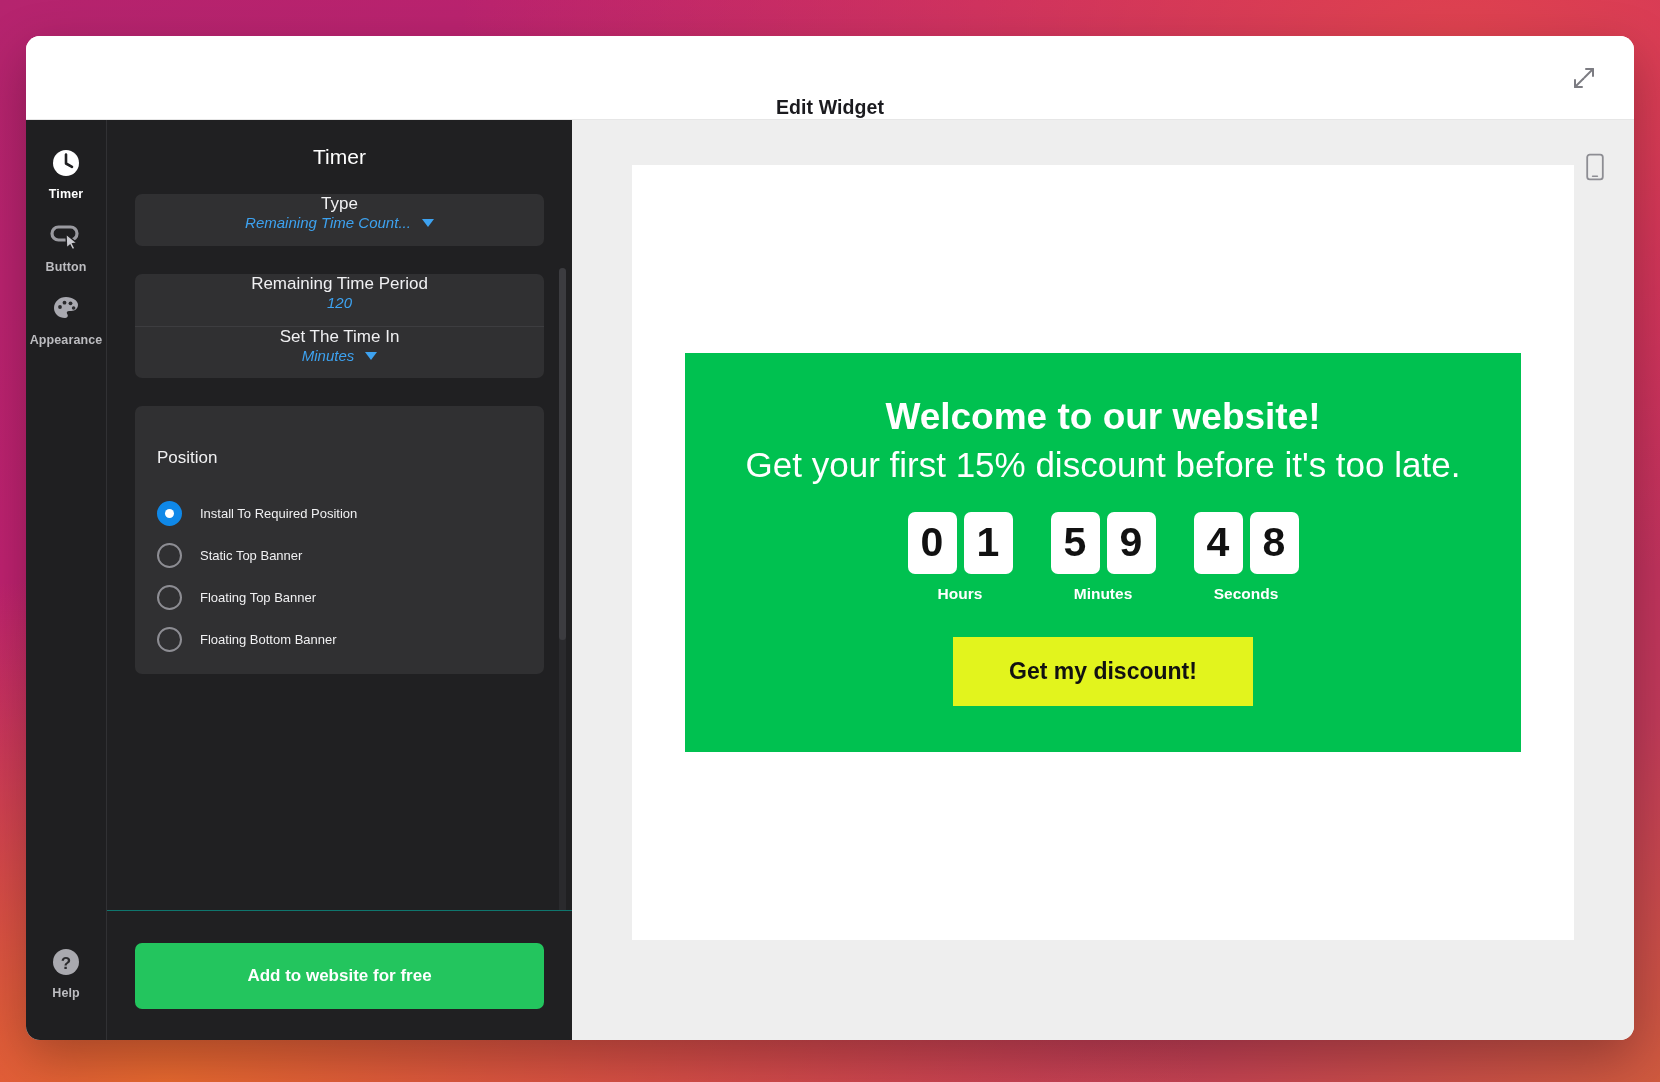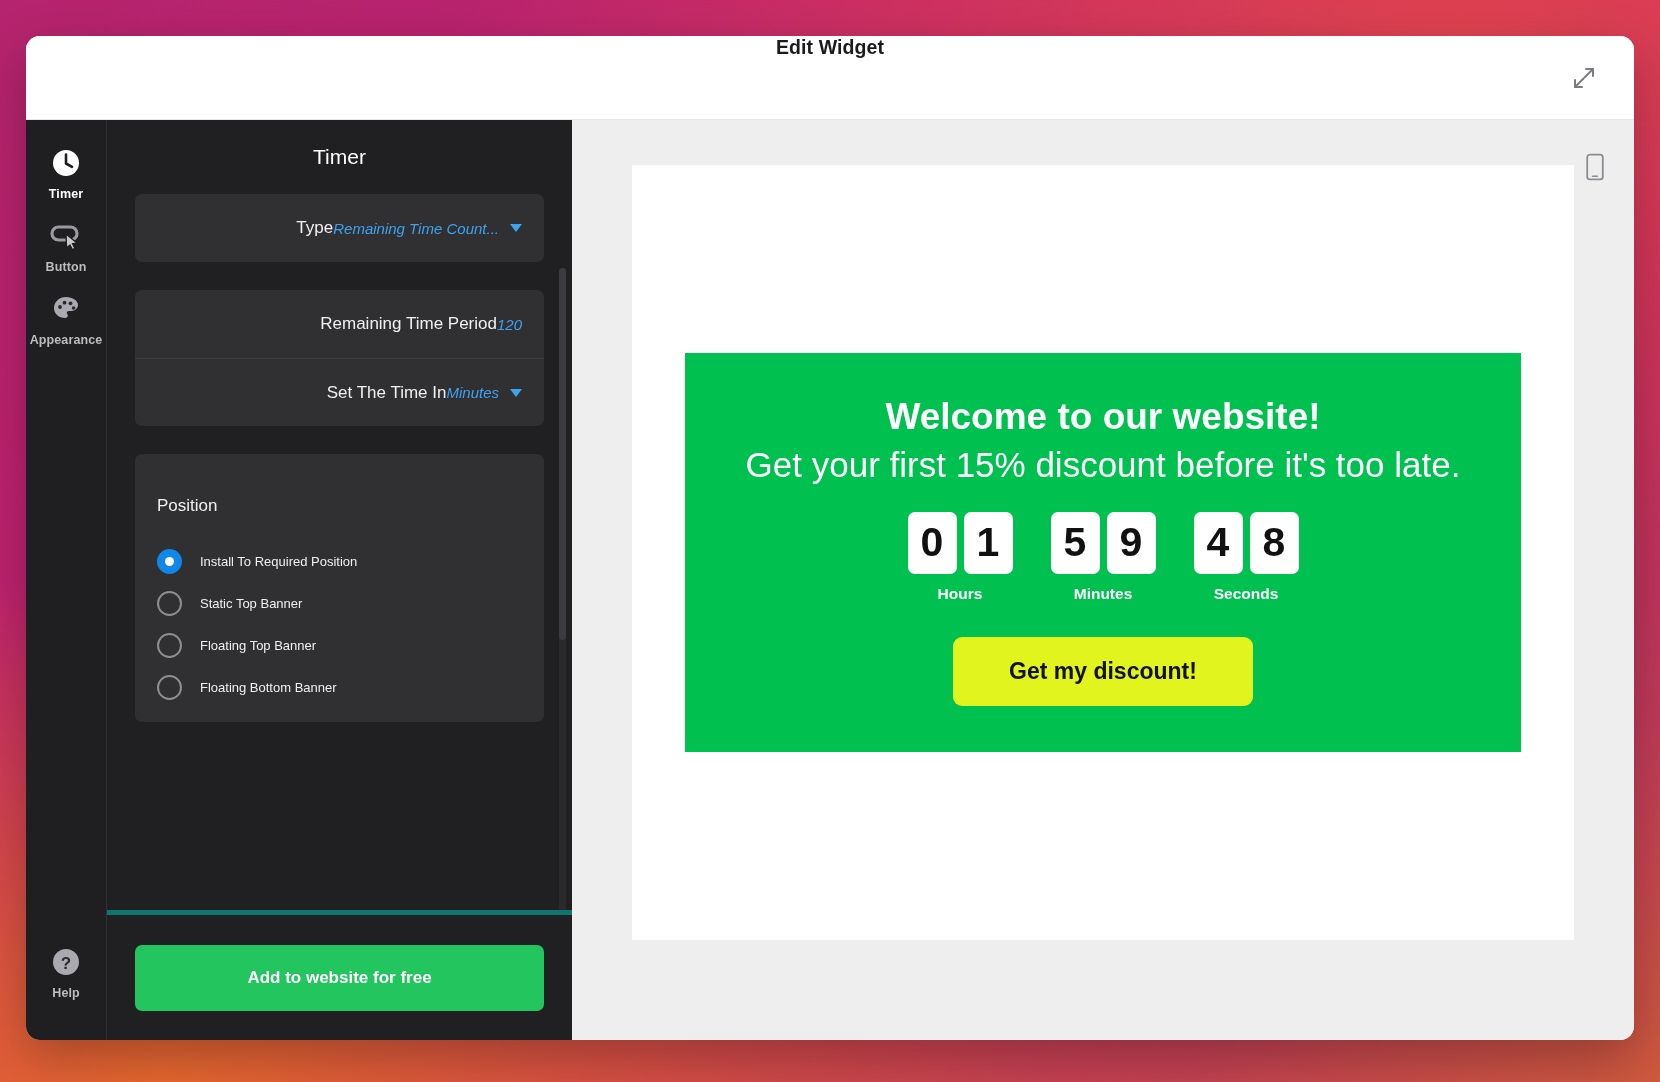--- a/index.html
+++ b/index.html
@@ -37,21 +37,21 @@
   }
 
   
   .titlebar {
     height: 84px;
     flex: 0 0 84px;
     background: #ffffff;
     border-bottom: 1px solid #e6e6e6;
     position: relative;
     display: flex;
-    align-items: flex-start;
+    align-items: flex-end;
     justify-content: center;
   }
   .titlebar-title {
     font-size: 19.5px;
     font-weight: bold;
     color: #1b1b1f;
     letter-spacing: .1px;
   }
   .expand-btn {
     position: absolute;
@@ -150,26 +150,27 @@
     cursor: pointer;
   }
 
   .card {
     background: #303032;
     border-radius: 7px;
     margin-bottom: 28px;
     overflow: hidden;
   }
   .row {
-    height: 68px;
-    display: flex;
-    align-items: center;
-    justify-content: flex-end;
+    height: 52px;
+    display: flex;
+    align-items: center;
+    justify-content: flex-start;
     padding: 0 22px;
     cursor: pointer;
+    flex-direction: column;
   }
   .row + .row { border-top: 1px solid #3d3d40; }
   .row-label {
     font-size: 17px;
     color: #f0f0f2;
   }
   .row-value {
     font-size: 15px;
     color: #3da2f0;
     display: flex;
@@ -220,21 +221,21 @@
   .radio.on::after {
     content: "";
     width: 9px; height: 9px;
     border-radius: 50%;
     background: #ffffff;
   }
   .radio-label { font-size: 13px; color: #f0f0f2; }
 
   .settings-foot {
     flex: 0 0 130px;
-    border-top: 5px solid #0f766e;
+    border-top: 1px solid #0f766e;
     display: flex;
     align-items: center;
     padding: 8px 28px;
   }
   .cta {
     width: 100%;
     height: 66px;
     background: #23c55e;
     color: #ffffff;
     border: none;
@@ -318,21 +319,21 @@
     font-size: 15.5px;
     color: #ffffff;
     font-weight: bold;
   }
   .b-cta {
     margin-top: 34px;
     display: inline-block;
     background: #e2f41d;
     color: #111111;
     border: none;
-    border-radius: 9px;
+    border-radius: 0;
     padding: 21px 56px;
     font-size: 23px;
     font-weight: bold;
     font-family: inherit;
     cursor: pointer;
   }
 </style>
 </head>
 <body>
 

